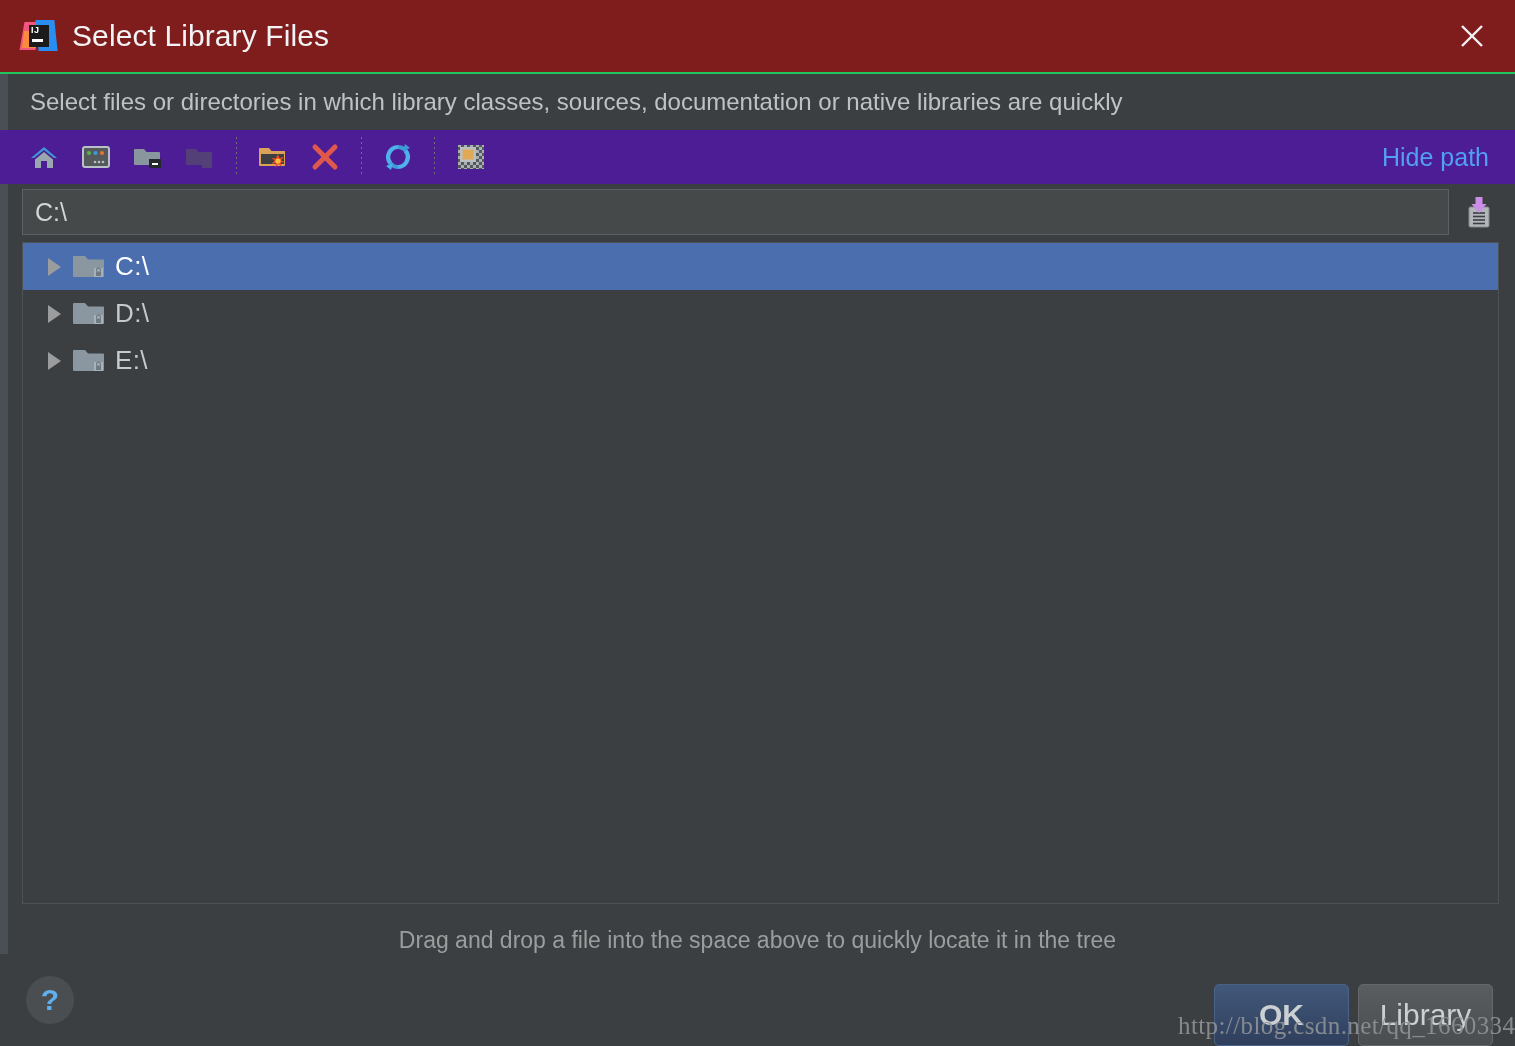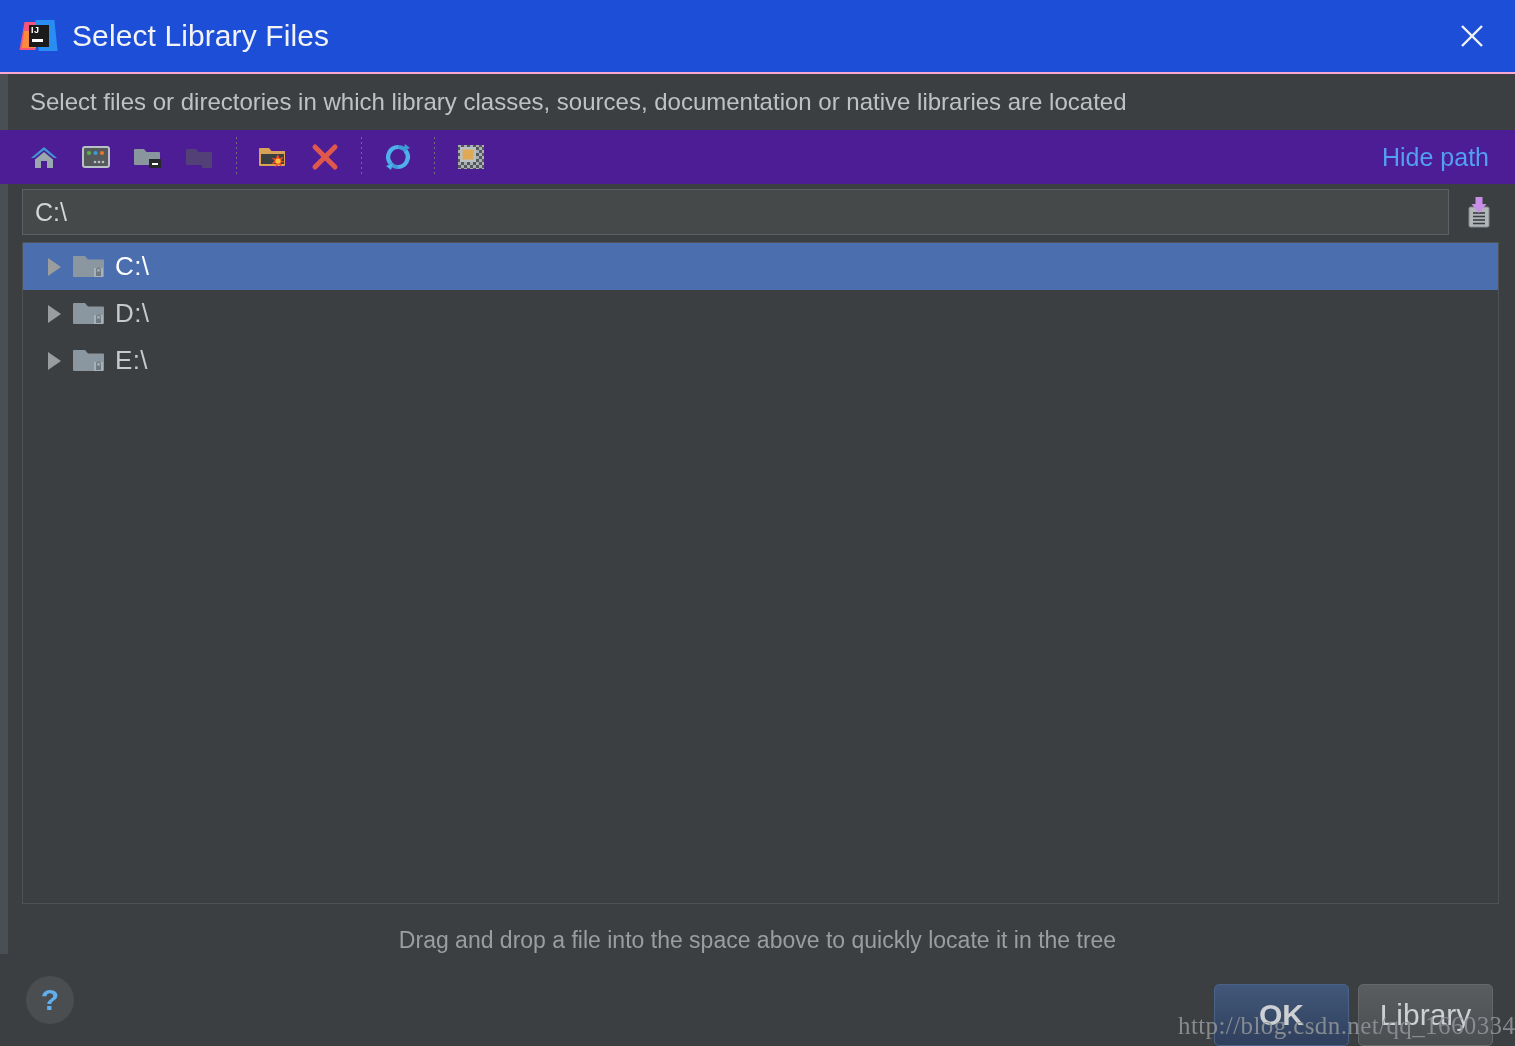--- a/index.html
+++ b/index.html
@@ -18,26 +18,26 @@
     height: 1046px;
     background: #3c3f41;
     display: flex;
     flex-direction: column;
   }
 
   
   #titlebar {
     height: 74px;
     min-height: 74px;
-    background: #1d4ed8;
+    background: #7f1d1d;
     display: flex;
     align-items: center;
     padding: 0 18px 0 22px;
     position: relative;
-    border-bottom: 2px solid #f9a8d4;
+    border-bottom: 2px solid #22c55e;
   }
   #logo {
     width: 34px; height: 34px;
     position: relative;
     flex: 0 0 34px;
     margin-right: 16px;
   }
   #logo .ij-pink {
     position: absolute; left: 0px; top: 3px;
     width: 16px; height: 28px;
@@ -320,21 +320,21 @@
       <svg width="30" height="30" viewBox="0 0 30 30">
         <line x1="5" y1="5" x2="25" y2="25" stroke="#f0f1f3" stroke-width="2.4"></line>
         <line x1="25" y1="5" x2="5" y2="25" stroke="#f0f1f3" stroke-width="2.4"></line>
       </svg>
     </div>
   </div>
 
   <div id="left-strip"></div>
 
   <div id="subtitle-bar">
-    <div id="subtitle-text">Select files or directories in which library classes, sources, documentation or native libraries are located</div>
+    <div id="subtitle-text">Select files or directories in which library classes, sources, documentation or native libraries are quickly</div>
   </div>
 
   <div id="toolbar">
 
     <div class="tb-group">
 
       <div class="tb-btn">
         <svg width="32" height="32" viewBox="0 0 32 32">
           <path d="M16 6 L29 17 L26 17 L16 9 L6 17 L3 17 Z" fill="#3d9bd4"></path>
           <path d="M16 11 L25 18.5 L25 27 L19 27 L19 20 L13 20 L13 27 L7 27 L7 18.5 Z" fill="#9aa7ae"></path>

